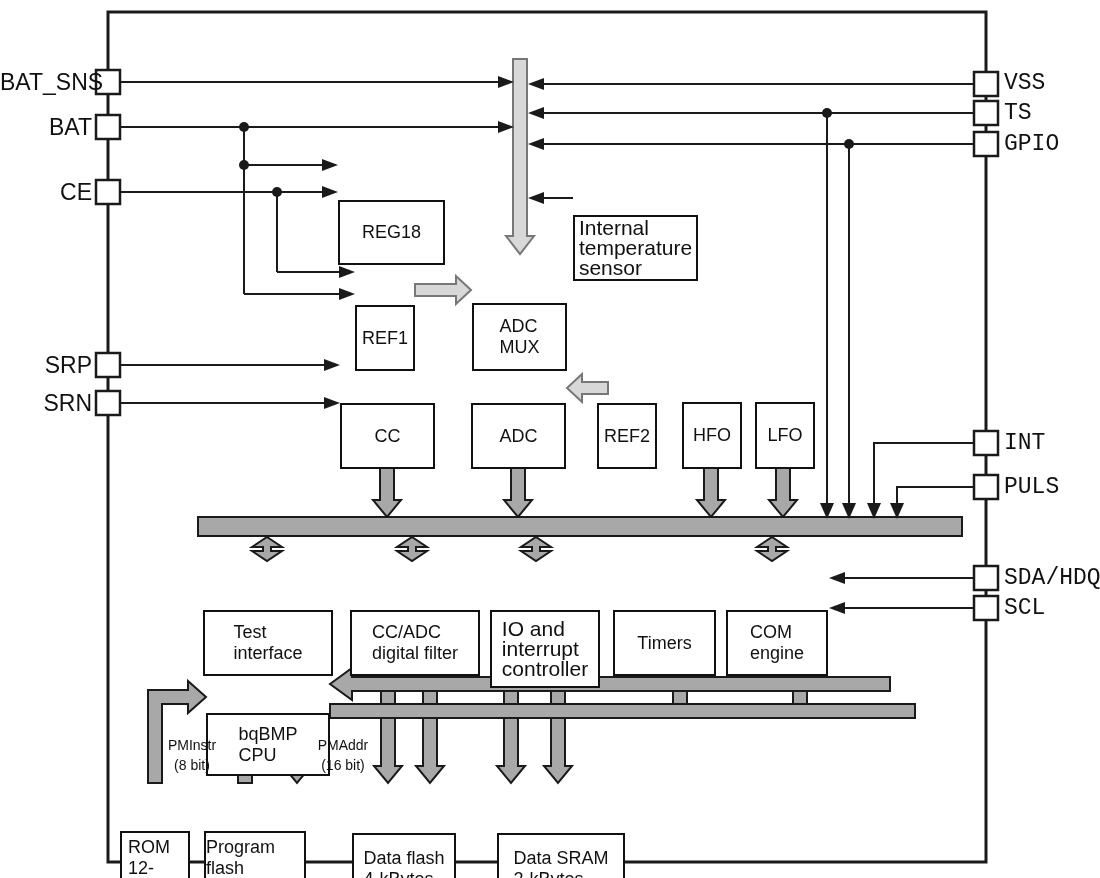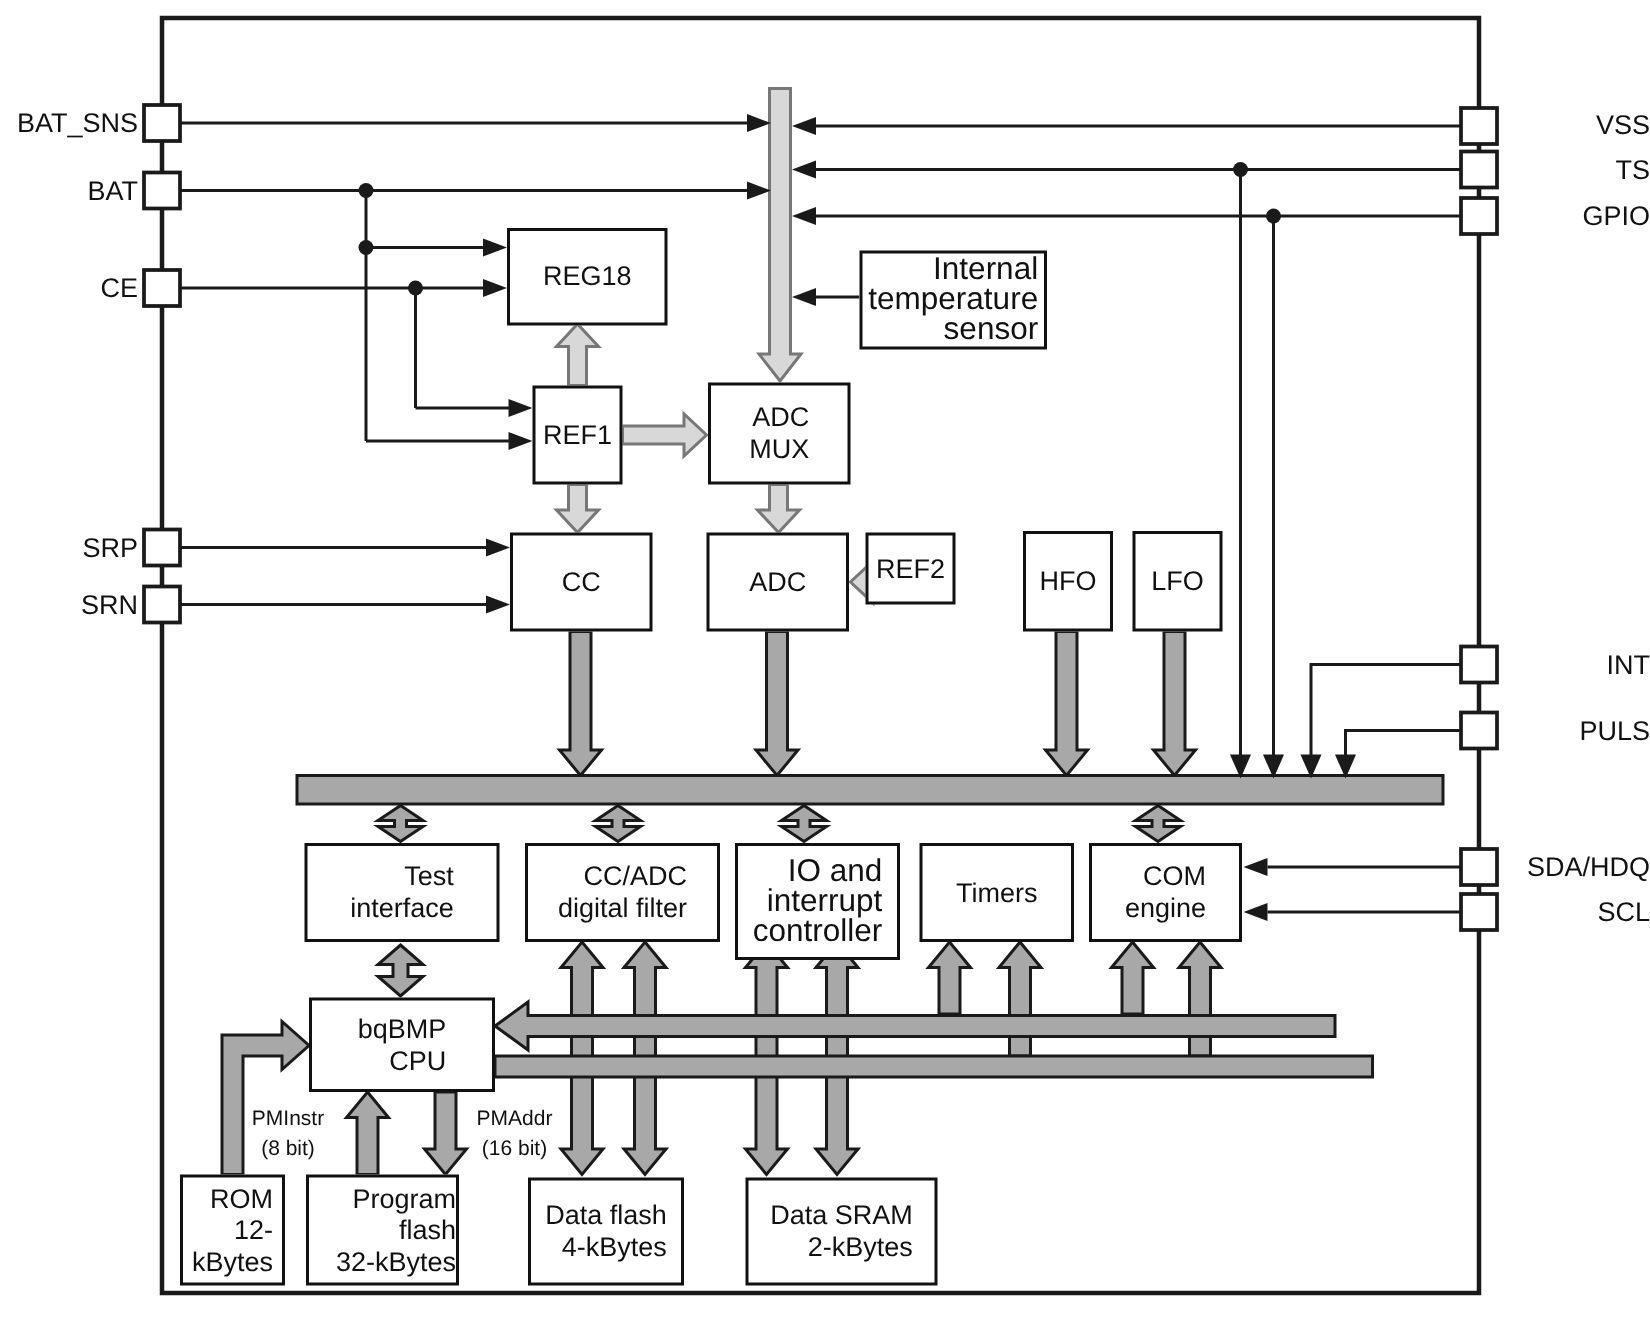--- a/index.html
+++ b/index.html
@@ -4,26 +4,26 @@
 <style>
   html,body{margin:0;padding:0;background:#ffffff;}
   #stage{
     position:relative;width:1100px;height:878px;background:#ffffff;
     font-family:"Liberation Sans", sans-serif;color:#111;overflow:hidden;
   }
   #connectors{position:absolute;left:0;top:0;width:1100px;height:878px;}
   .block{
     position:absolute;box-sizing:border-box;background:#ffffff;
     border:2.5px solid #111;display:flex;align-items:center;justify-content:center;
-    text-align:right;font-size:18px;line-height:21px;white-space:pre-line;
+    text-align:left;font-size:18px;line-height:21px;white-space:pre-line;margin-top:48px;
   }
   .f16{font-size:21px;line-height:20px;}
-  .pinlabel{position:absolute;font-size:18px;line-height:22px;height:22px;white-space:nowrap;}
+  .pinlabel{position:absolute;font-size:23px;line-height:22px;height:22px;white-space:nowrap;}
   .pl{left:0;width:92px;text-align:right;}
-  .pr{left:1004px;width:96px;text-align:right;}
+  .pr{left:1004px;width:96px;text-align:left;font-family:Liberation Mono, monospace;}
   .buslabel{position:absolute;font-size:14px;line-height:20px;text-align:center;white-space:pre-line;}
 </style>
 </head>
 <body>
 
 <div id="stage">
 
   <svg id="connectors" viewBox="0 0 1100 878" xmlns="http://www.w3.org/2000/svg">
 
     <rect x="108" y="12" width="878" height="850" fill="none" stroke="#1a1a1a" stroke-width="3"></rect>
@@ -140,21 +140,21 @@
 
   <div class="block" style="left:338px;top:152px;width:107px;height:65px">REG18</div>
   <div class="block" style="left:355px;top:257px;width:60px;height:66px">REF1</div>
   <div class="block" style="left:472px;top:255px;width:95px;height:68px">ADC
 MUX</div>
   <div class="block f16" style="left:573px;top:167px;width:125px;height:66px">Internal
 temperature
 sensor</div>
   <div class="block" style="left:340px;top:355px;width:95px;height:66px">CC</div>
   <div class="block" style="left:471px;top:355px;width:95px;height:66px">ADC</div>
-  <div class="block" style="left:577px;top:355px;width:60px;height:48px">REF2</div>
+  <div class="block" style="left:597px;top:355px;width:60px;height:66px">REF2</div>
   <div class="block" style="left:755px;top:354px;width:60px;height:67px">LFO</div>
   <div class="block" style="left:682px;top:354px;width:60px;height:67px">HFO</div>
   <div class="block" style="left:203px;top:562px;width:130px;height:66px">Test
 interface</div>
   <div class="block" style="left:350px;top:562px;width:130px;height:66px">CC/ADC
 digital filter</div>
   <div class="block f16" style="left:490px;top:562px;width:110px;height:78px">IO and
 interrupt
 controller</div>
   <div class="block" style="left:613px;top:562px;width:103px;height:66px">Timers</div>

